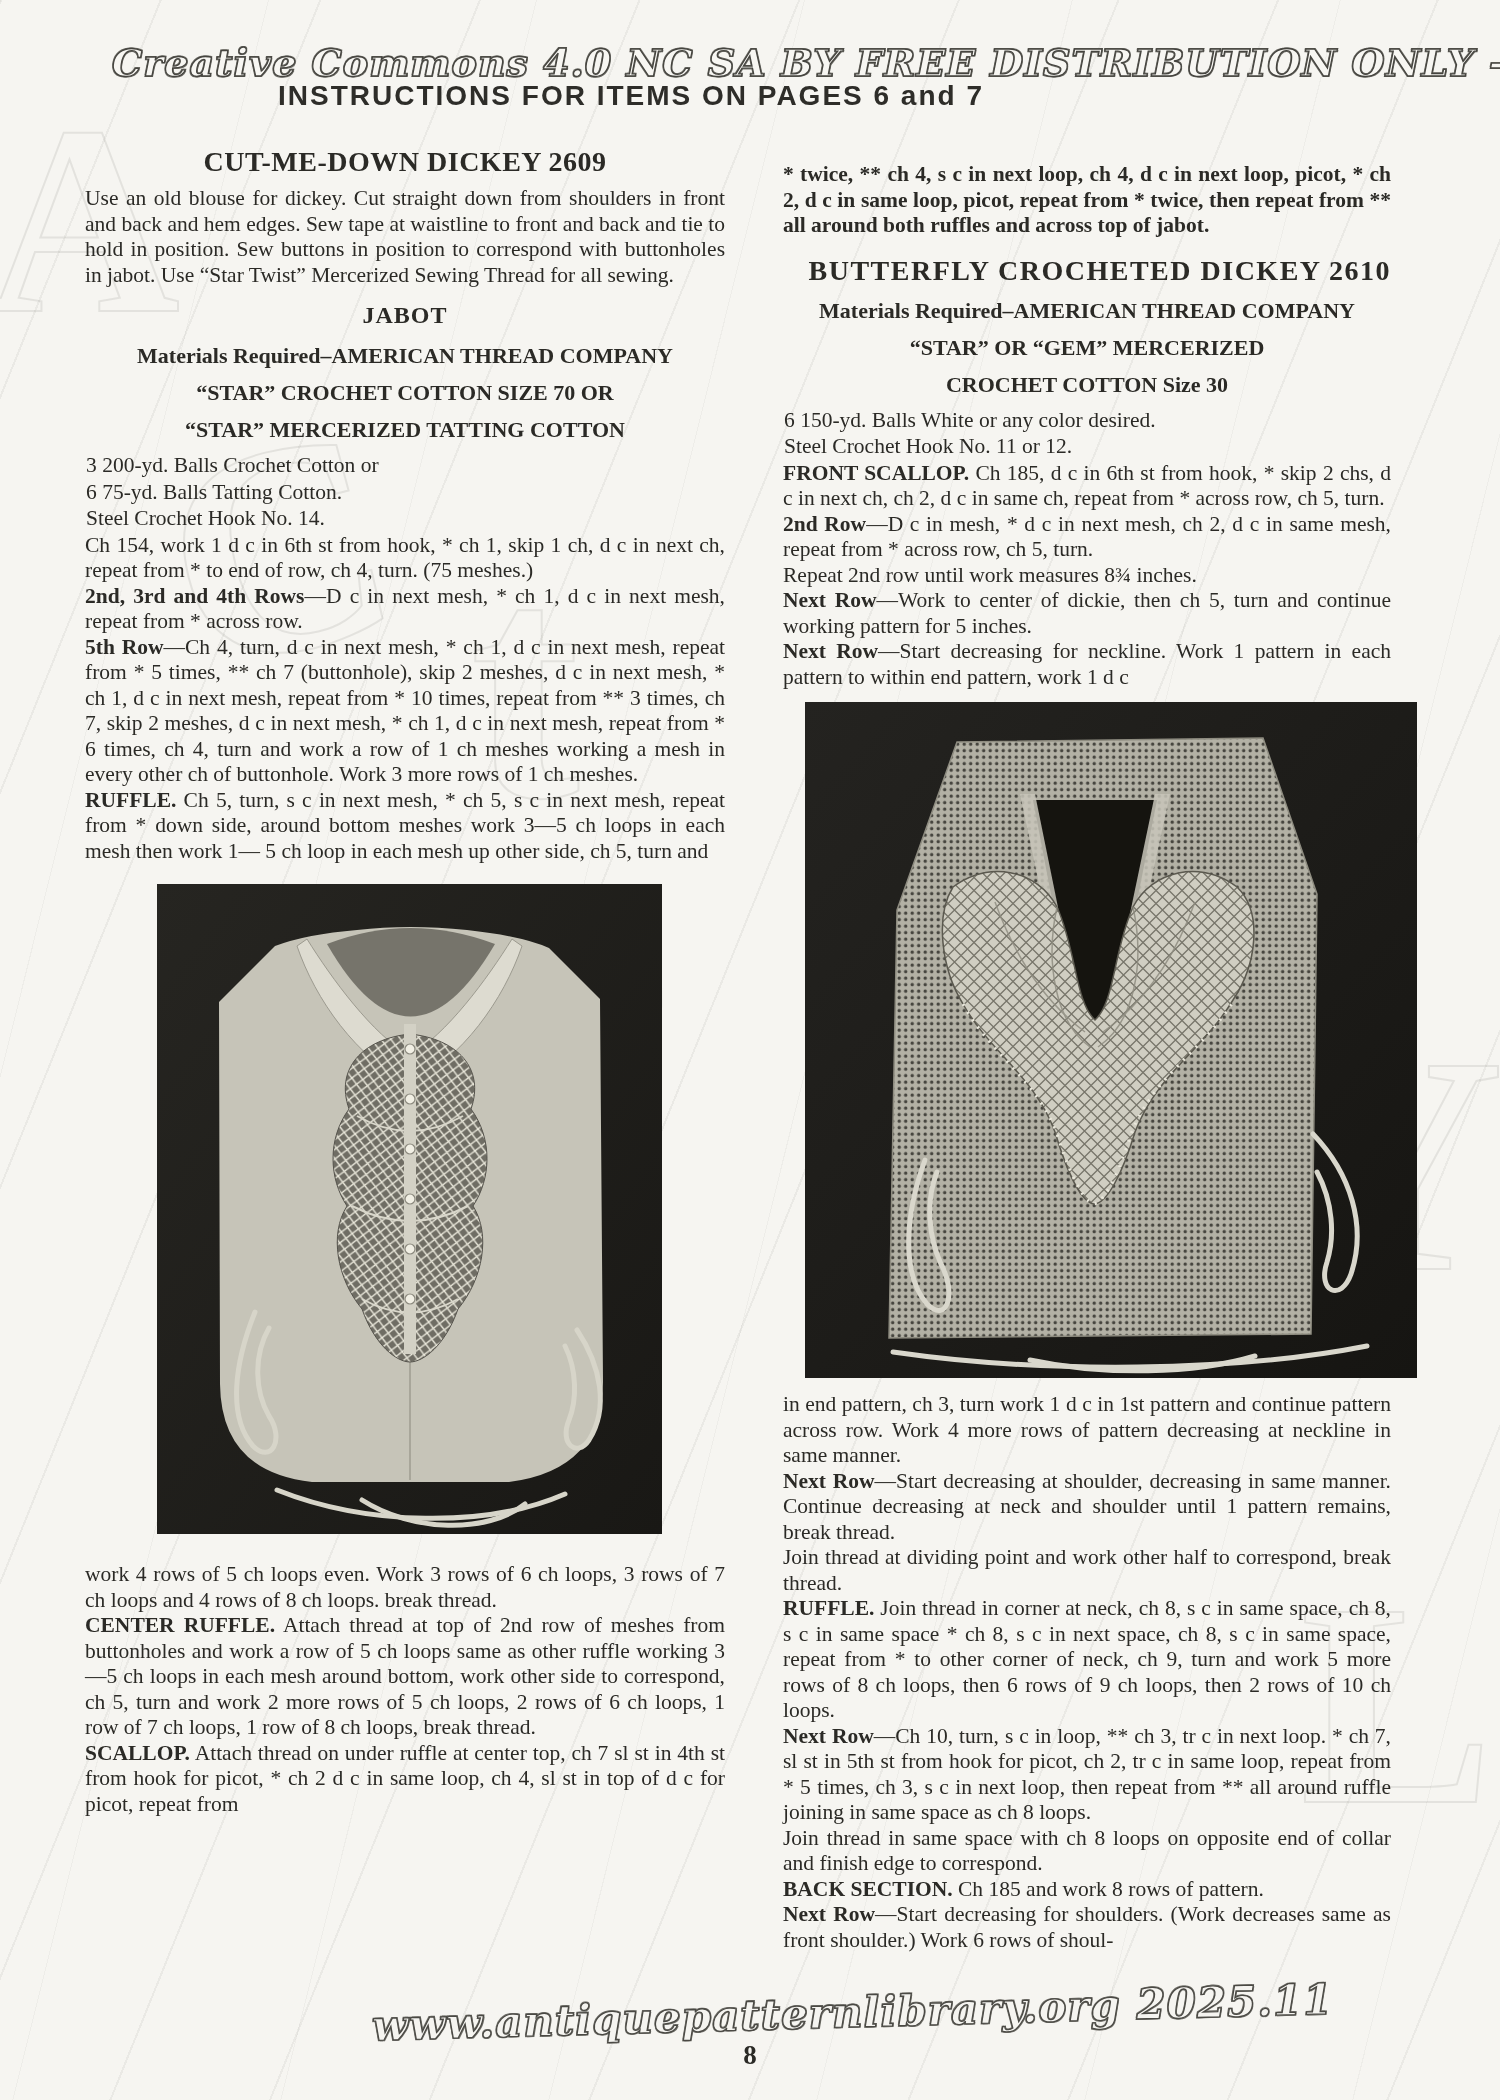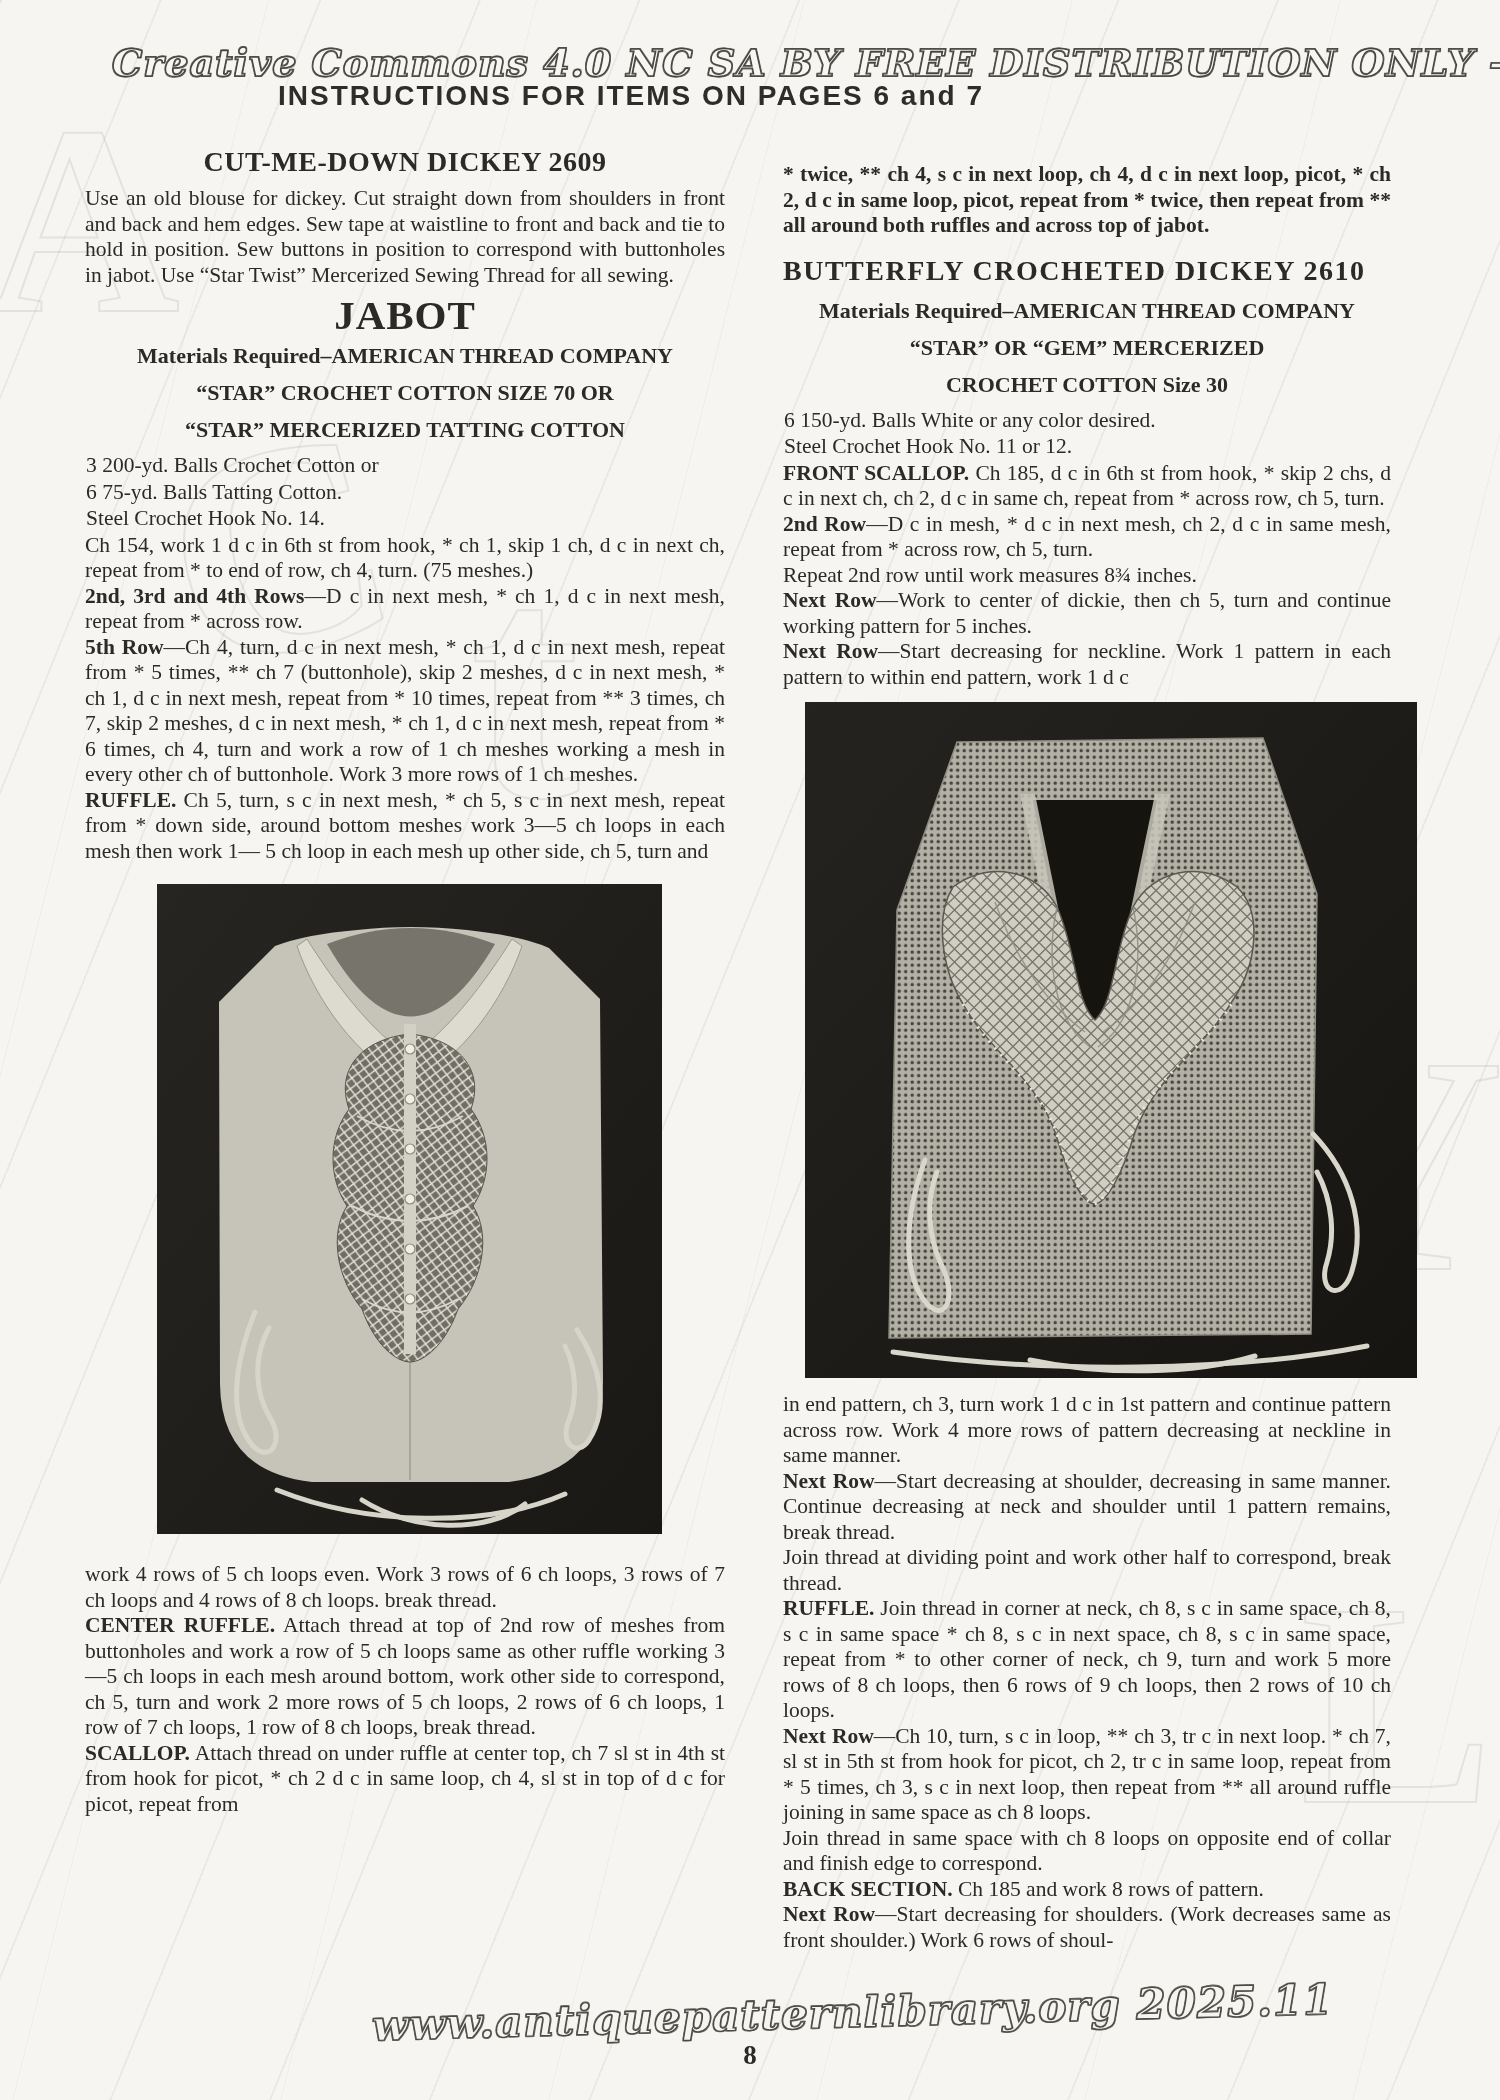--- a/index.html
+++ b/index.html
@@ -40,25 +40,25 @@
 
   .body-par { font-size:21.5px; line-height:25.5px; text-align:justify; margin:0; }
   .body-par b { font-weight:bold; }
   .line { font-size:21.5px; line-height:25.5px; margin:1px; }
 
   h1.sec-title {
     font-size:28px; line-height:32px; text-align:center; font-weight:bold;
     margin:6px 0 8px 0; letter-spacing:0.5px;
   }
   h1.sec-title-right {
-    font-size:28px; line-height:32px; text-align:left; font-weight:bold;
+    font-size:28px; line-height:32px; text-align:right; font-weight:bold;
     margin:16px 0 2px 0; letter-spacing:1.5px;
   }
   h2.jabot {
-    font-size:41px; line-height:34px; text-align:center; font-weight:bold;
+    font-size:24px; line-height:34px; text-align:center; font-weight:bold;
     margin:10px 0 4px 0; letter-spacing:1px;
   }
   .materials {
     font-weight:bold; text-align:center; font-size:22px; line-height:27px; margin:0 0 2px 0;
   }
   .materials div { margin:10px; }
 
   figure { margin:0; }
   .figure-left  { width:505px; height:650px; margin:20px 0 28px 72px; }
   .figure-right { width:612px; height:676px; margin:12px 0 14px 22px; }

